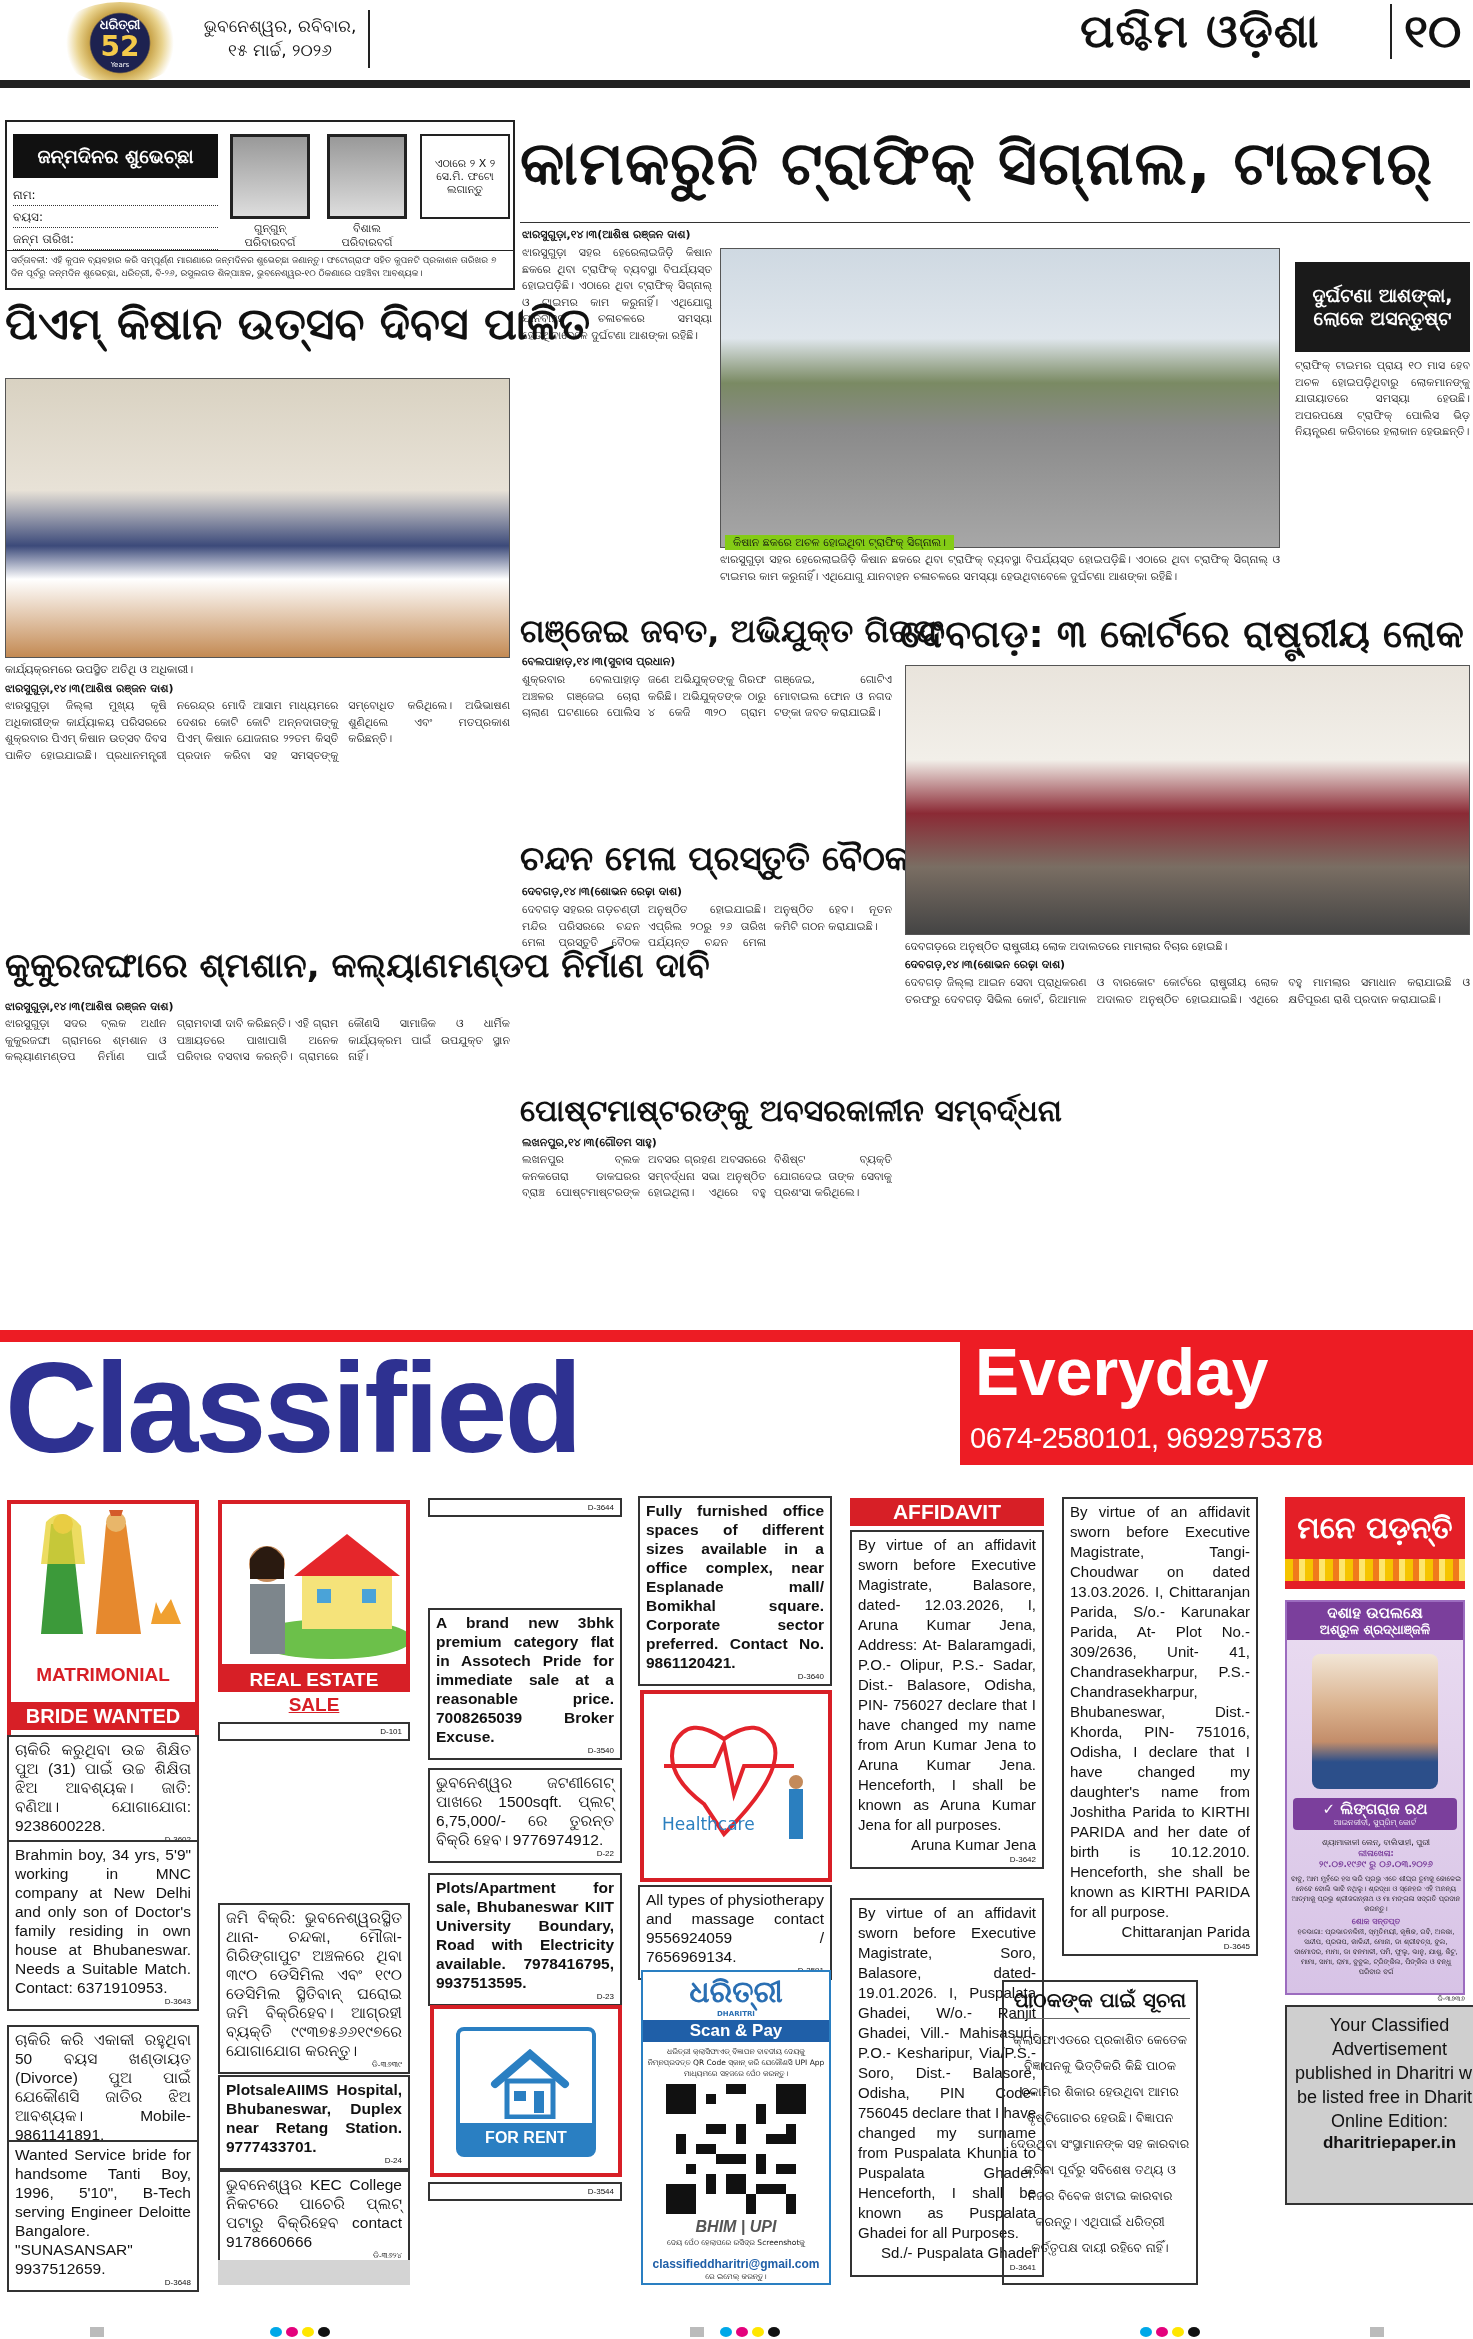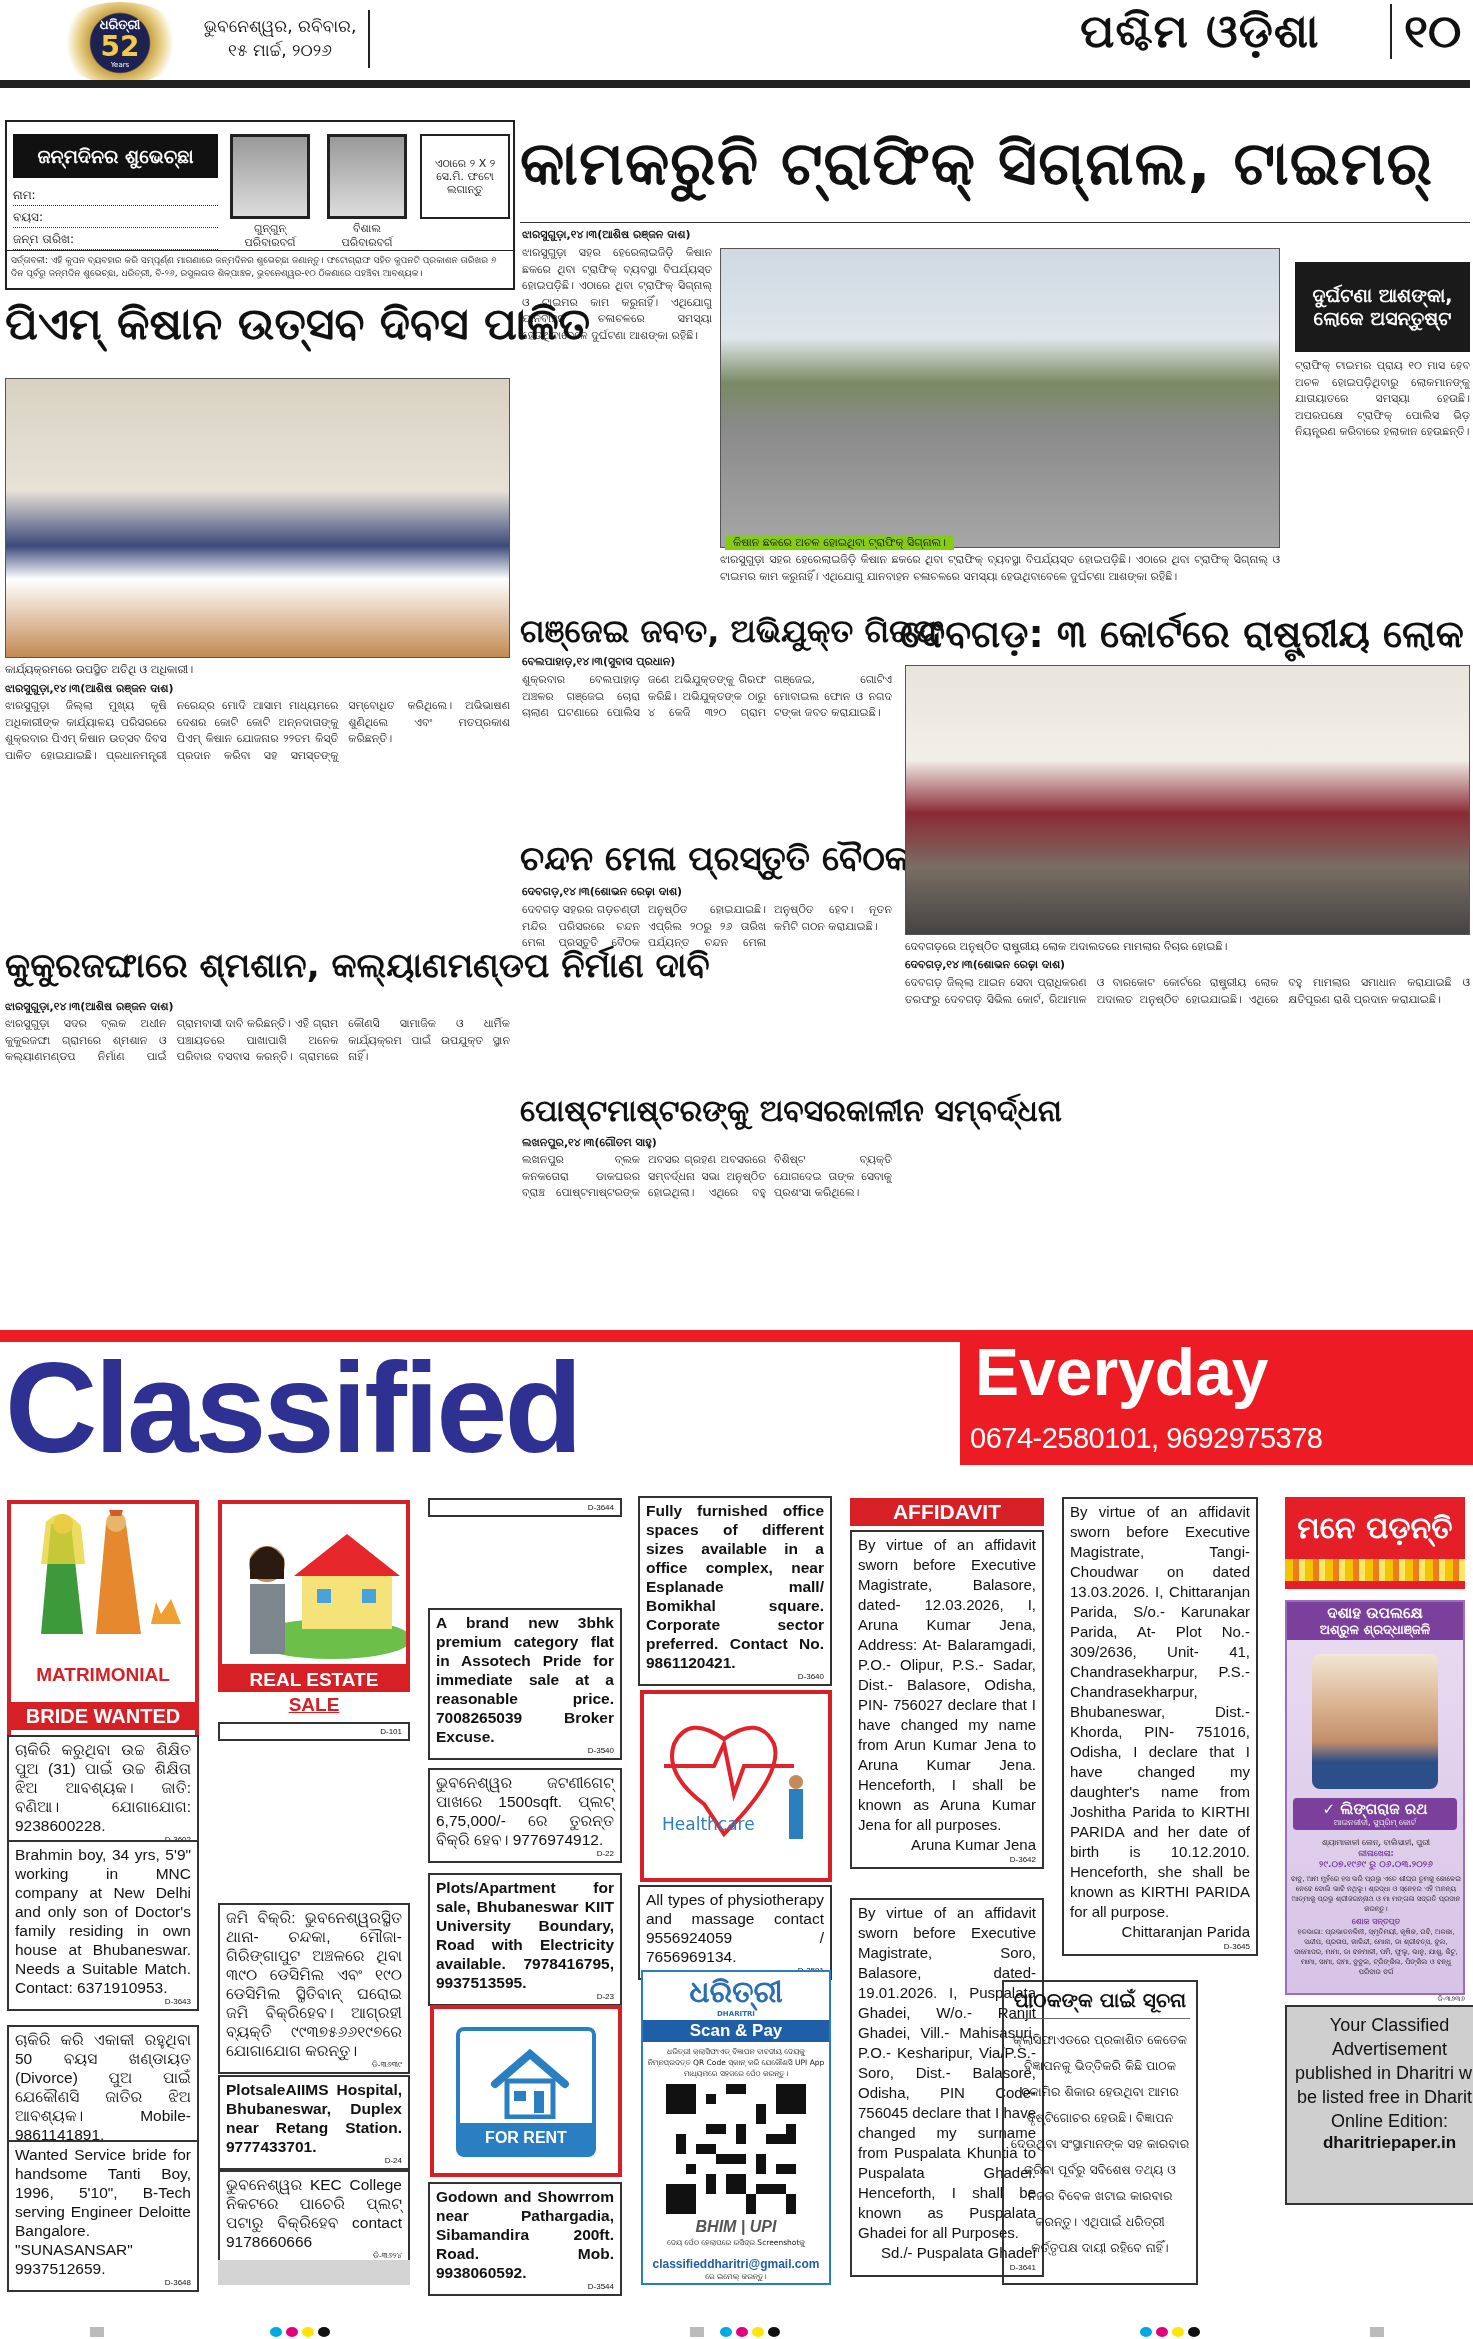--- a/index.html
+++ b/index.html
@@ -179,21 +179,21 @@
   <div class="abs" style="left:22px;top:18px;width:140px;height:130px;border:4px solid #2a7fc2;border-radius:8px;background:#fff">
     <svg class="abs" style="left:30px;top:18px" width="80" height="70" viewBox="0 0 80 70">
       <path d="M5 35 L40 5 L75 35" fill="none" stroke="#2a7fc2" stroke-width="8" stroke-linecap="round"></path>
       <rect x="17" y="32" width="46" height="36" fill="none" stroke="#2a7fc2" stroke-width="5"></rect>
       <rect x="24" y="42" width="12" height="10" fill="#2a7fc2"></rect>
         <rect x="44" y="42" width="10" height="22" fill="#2a7fc2"></rect>
     </svg>
     <div class="abs" style="left:0;bottom:0;width:132px;height:30px;background:#2a7fc2;color:#fff;font-family:'Liberation Sans',sans-serif;font-weight:bold;font-size:16px;text-align:center;line-height:30px">FOR RENT</div>
   </div>
 </div>
-<div class="ad bold" style="left:428px;top:2182px;width:194px"><span>Godown and Showrrom near Pathargadia, Sibamandira 200ft. Road. Mob. 9938060592.</span><span class="code">D-3544</span></div>
+<div class="ad bold" style="left:428px;top:2182px;width:194px"><span class="code">D-3544</span></div>
 
 <div class="ad bold" style="left:638px;top:1496px;width:194px"><span>Fully furnished office spaces of different sizes available in a office complex, near Esplanade mall/ Bomikhal square. Corporate sector preferred. Contact No. 9861120421.</span><span class="code">D-3640</span></div>
 <div class="imgbox" style="left:640px;top:1690px;width:192px;height:192px">
   <svg width="184" height="184" viewBox="0 0 184 184">
     <path d="M60 110 Q20 80 30 50 Q45 20 80 45 Q115 20 130 50 Q140 80 80 140 Z" fill="none" stroke="#e3232b" stroke-width="4"></path>
     <path d="M20 72 L70 72 L80 50 L90 100 L100 72 L150 72" fill="none" stroke="#e3232b" stroke-width="4"></path>
     <rect x="145" y="95" width="14" height="50" fill="#2b7fbf"></rect>
       <circle cx="152" cy="88" r="7" fill="#c48a5a"></circle>
   </svg>
   <div class="abs" style="left:18px;top:120px;font-size:17px;color:#2b7fbf;font-family:'DejaVu Sans',sans-serif">Healthcare</div>

